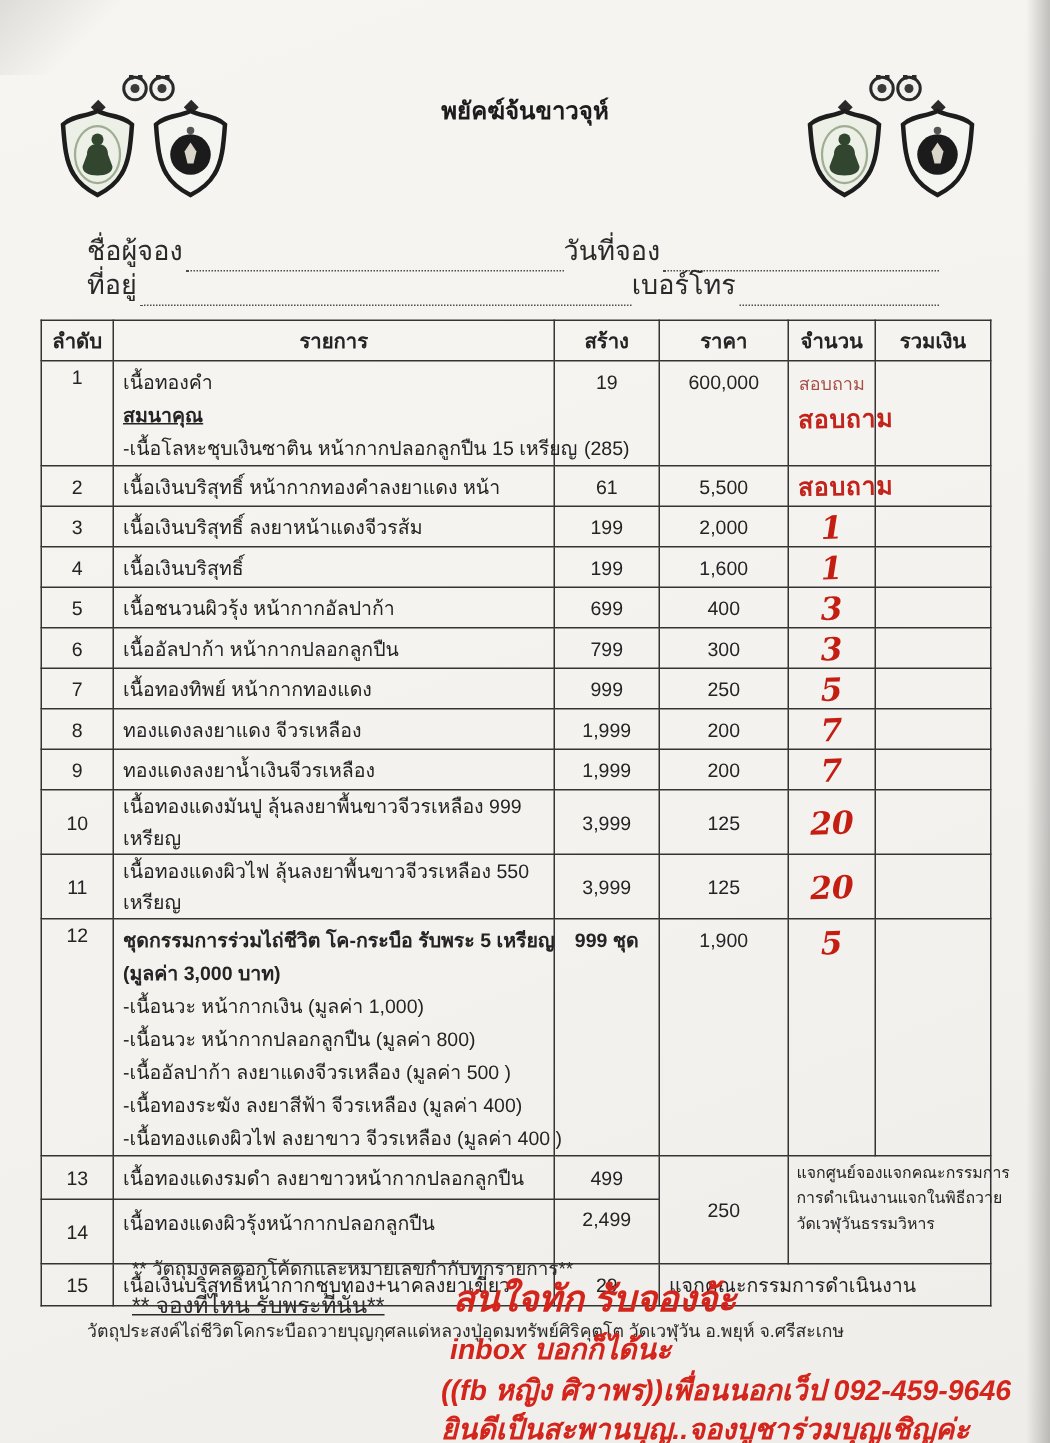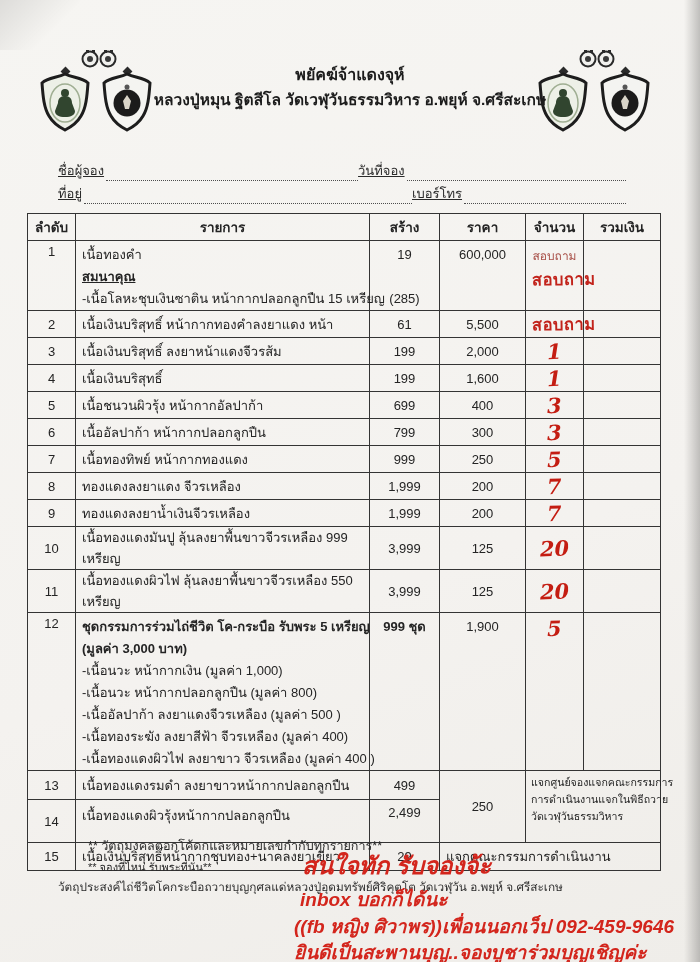--- a/index.html
+++ b/index.html
@@ -31,21 +31,21 @@
   .badge-right{right:40px;}
   .titles{
     position:absolute;top:62px;left:50%;transform:translateX(-50%);
     width:520px;text-align:center;font-weight:bold;color:#1c1c1c;
   }
   .titles .t1{font-size:16px;line-height:25px;}
   .titles .t2{font-size:16px;line-height:25px;}
   .titles .t3{font-size:15.5px;line-height:26px;white-space:nowrap;}
 
   
-  .formlines{position:absolute;left:58px;right:74px;top:158px;font-size:13px;color:#2a2a2a;text-decoration:underline;}
+  .formlines{position:absolute;left:58px;right:74px;top:158px;font-size:18px;color:#2a2a2a;}
   .fline{display:flex;align-items:flex-end;height:23px;}
   .fline .lbl{white-space:nowrap;padding-right:2px;}
   .fline .dots{border-bottom:1.6px dotted #4d4d4d;height:15px;}
   .d1{width:252px;} .d2{flex:1;} .d3{width:328px;} .d4{flex:1;}
 
   
   table{
     border-collapse:collapse;table-layout:fixed;
     position:absolute;top:213px;left:27px;width:633px;
     font-size:13px;color:#242424;background:transparent;
@@ -71,21 +71,21 @@
     color:#c41d12;font-size:21px;display:inline-block;transform:rotate(-2deg);
   }
   .mergenote{font-size:10.6px;line-height:1.62;padding:3px 5px;vertical-align:top;}
   .mergenote span{display:block;white-space:nowrap;}
   .note15{text-align:left;font-size:13px;}
   .pricebig{font-size:13px;}
 
   
   .abs{position:absolute;white-space:nowrap;}
   .note1{top:836px;left:88px;font-size:12.6px;color:#2b2b2b;}
-  .note2{top:858px;left:88px;font-size:11px;color:#2b2b2b;}
+  .note2{top:858px;left:88px;font-size:15px;color:#2b2b2b;text-decoration:underline;}
   .note3{top:877px;left:58px;font-size:11.8px;color:#2b2b2b;}
   .hw{color:#d3251c;font-weight:bold;font-style:italic;}
   .hw1{top:846px;left:302px;font-size:24px;}
   .hw2{top:884px;left:300px;font-size:19px;}
   .hw3{top:911px;left:294px;font-size:19px;}
   .hw4{top:937px;left:294px;font-size:19px;}
 </style>
 </head>
 <body>
 
@@ -143,22 +143,21 @@
         <rect x="90" y="20" width="7" height="7" fill="#2a2a2a" transform="rotate(45 93.5 23.5)"></rect>
         <path d="M93 26 c-8 4 -17 3 -23 9 c1 14 2 25 7 33 c4 7 10 11 16 14 c6 -3 12 -7 16 -14 c5 -8 6 -19 7 -33 c-6 -6 -15 -5 -23 -9 z" fill="#f4f4f1" stroke="#1d1d1d" stroke-width="3"></path>
         <circle cx="93" cy="55" r="13.5" fill="#1b1b1b"></circle>
         <path d="M93 47 l4 6 l-2 8 l-4 0 l-2 -8 z" fill="#d9d5c9"></path>
         <circle cx="93" cy="39" r="2.5" fill="#555"></circle>
       </g>
     </svg>
   </div>
 
   <div class="titles">
-    <div class="t2">พยัคฆ์จ้าแดงจุห์</div>
-    <div class="t3">หลวงปู่หมุน ฐิตสีโล วัดเวฬุวันธรรมวิหาร อ.พยุห์ จ.ศรีสะเกษ</div>
+    <div class="t2">พยัคฆ์จ้นขาวจุห์</div>
   </div>
 
   <div class="formlines">
     <div class="fline">
       <span class="lbl">ชื่อผู้จอง</span>
       <span class="dots d1"></span>
       <span class="lbl">วันที่จอง</span>
       <span class="dots d2"></span>
     </div>
     <div class="fline">

